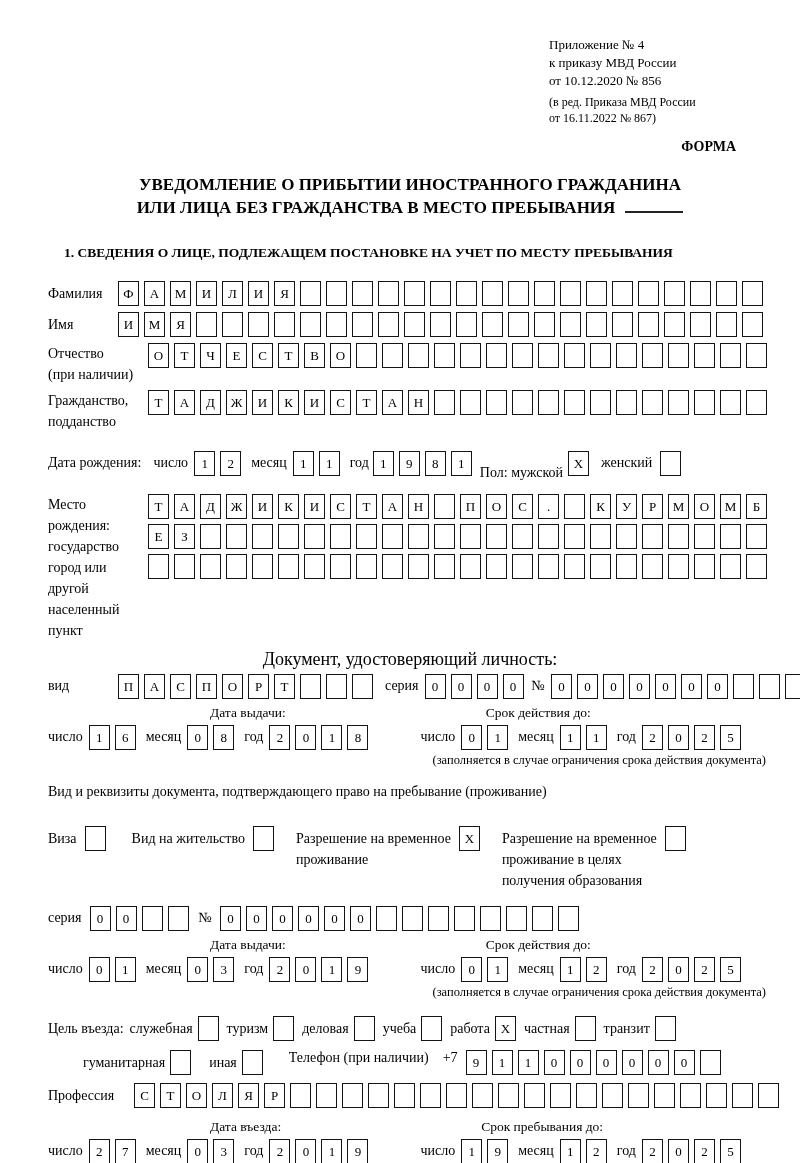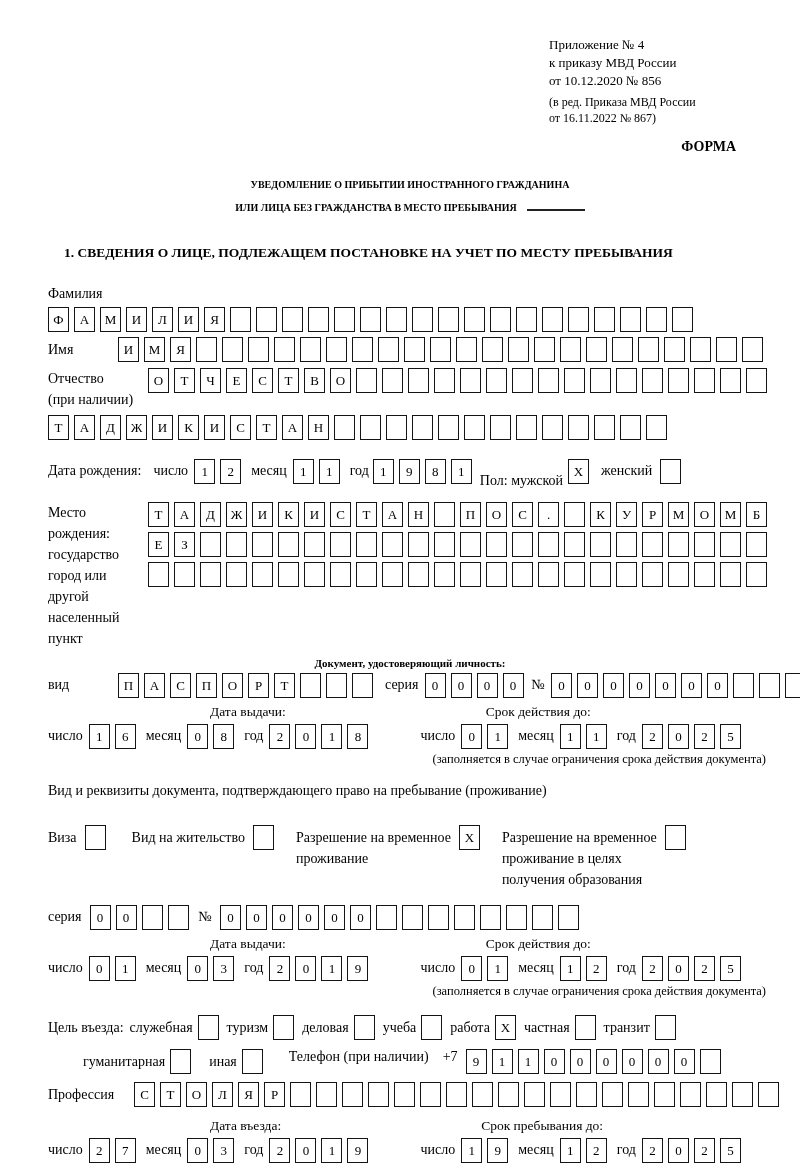--- a/index.html
+++ b/index.html
@@ -7,37 +7,37 @@
        font-family:"Liberation Serif","DejaVu Serif",serif;font-size:14px;}
   .page{padding:36px 28px 4px 48px;box-sizing:border-box;width:800px;height:1163px;}
 
   
   .hdr{width:195px;margin-left:auto;margin-right:28px;font-size:13px;line-height:18px;}
   .hdr .small{font-size:12px;line-height:16px;}
   .hdr .gap{height:4px;}
   .forma{text-align:right;margin-right:36px;margin-top:13px;font-weight:bold;font-size:14px;}
 
   
-  .title{text-align:center;font-weight:bold;font-size:10px;line-height:23px;margin-top:18px;}
+  .title{text-align:center;font-weight:bold;font-size:17px;line-height:23px;margin-top:18px;}
   .tunder{display:inline-block;width:58px;border-bottom:2px solid #222;margin-left:10px;vertical-align:baseline;}
   .sec{font-weight:bold;font-size:13.5px;margin-top:26px;margin-left:16px;}
 
   
   .frow{display:flex;align-items:flex-start;margin-top:5px;}
   .lab{line-height:26px;flex:none;}
   .w70{width:70px;}
   .w100{width:100px;}
   .ml{line-height:21px;}
   .cells{display:flex;gap:5px;flex:none;}
   .cell{width:21px;height:25px;border:1.8px solid #141414;box-sizing:border-box;flex:none;
         display:flex;align-items:center;justify-content:center;font-size:13px;line-height:1;}
   .stack>.cells{margin-bottom:5px;}
   .sub{line-height:26px;white-space:nowrap;}
 
-  .dochead{text-align:center;font-weight:bold;font-size:11px;margin-top:8px;}
+  .dochead{text-align:center;font-weight:normal;font-size:18px;margin-top:8px;}
   .dlabels{display:flex;margin-top:6px;font-size:13.5px;}
   .dlabels .a{margin-left:162px;}
   .dlabels .b{margin-left:200px;}
   .drow{display:flex;align-items:center;margin-top:3px;}
   .dg{display:flex;align-items:center;}
   .dg .sub{margin-right:6px;}
   .dg .cells{margin-right:10px;}
   .g2{margin-left:42px;}
   .note{font-size:12.5px;text-align:right;margin-top:3px;padding-right:6px;}
 
@@ -72,21 +72,21 @@
 
   <div class="forma">ФОРМА</div>
 
   <div class="title">
     <div>УВЕДОМЛЕНИЕ О ПРИБЫТИИ ИНОСТРАННОГО ГРАЖДАНИНА</div>
     <div><span>ИЛИ ЛИЦА БЕЗ ГРАЖДАНСТВА В МЕСТО ПРЕБЫВАНИЯ</span><span class="tunder"></span></div>
   </div>
 
   <div class="sec">1. СВЕДЕНИЯ О ЛИЦЕ, ПОДЛЕЖАЩЕМ ПОСТАНОВКЕ НА УЧЕТ ПО МЕСТУ ПРЕБЫВАНИЯ</div>
 
-  <div class="frow" style="margin-top:20px;flex-direction:column;">
+  <div class="frow" style="margin-top:20px;">
     <div class="lab w70">Фамилия</div>
     <div class="cells">
         <span class="cell">Ф</span>
         <span class="cell">А</span>
         <span class="cell">М</span>
         <span class="cell">И</span>
         <span class="cell">Л</span>
         <span class="cell">И</span>
         <span class="cell">Я</span>
         <span class="cell"></span>
@@ -168,20 +168,24 @@
         <span class="cell"></span>
         <span class="cell"></span>
         <span class="cell"></span>
         <span class="cell"></span>
         <span class="cell"></span>
         <span class="cell"></span>
       </div>
   </div>
 
   <div class="frow">
+    <div class="lab w100 ml">
+      <div>Гражданство,</div>
+      <div>подданство</div>
+    </div>
     <div class="cells">
         <span class="cell">Т</span>
         <span class="cell">А</span>
         <span class="cell">Д</span>
         <span class="cell">Ж</span>
         <span class="cell">И</span>
         <span class="cell">К</span>
         <span class="cell">И</span>
         <span class="cell">С</span>
         <span class="cell">Т</span>

